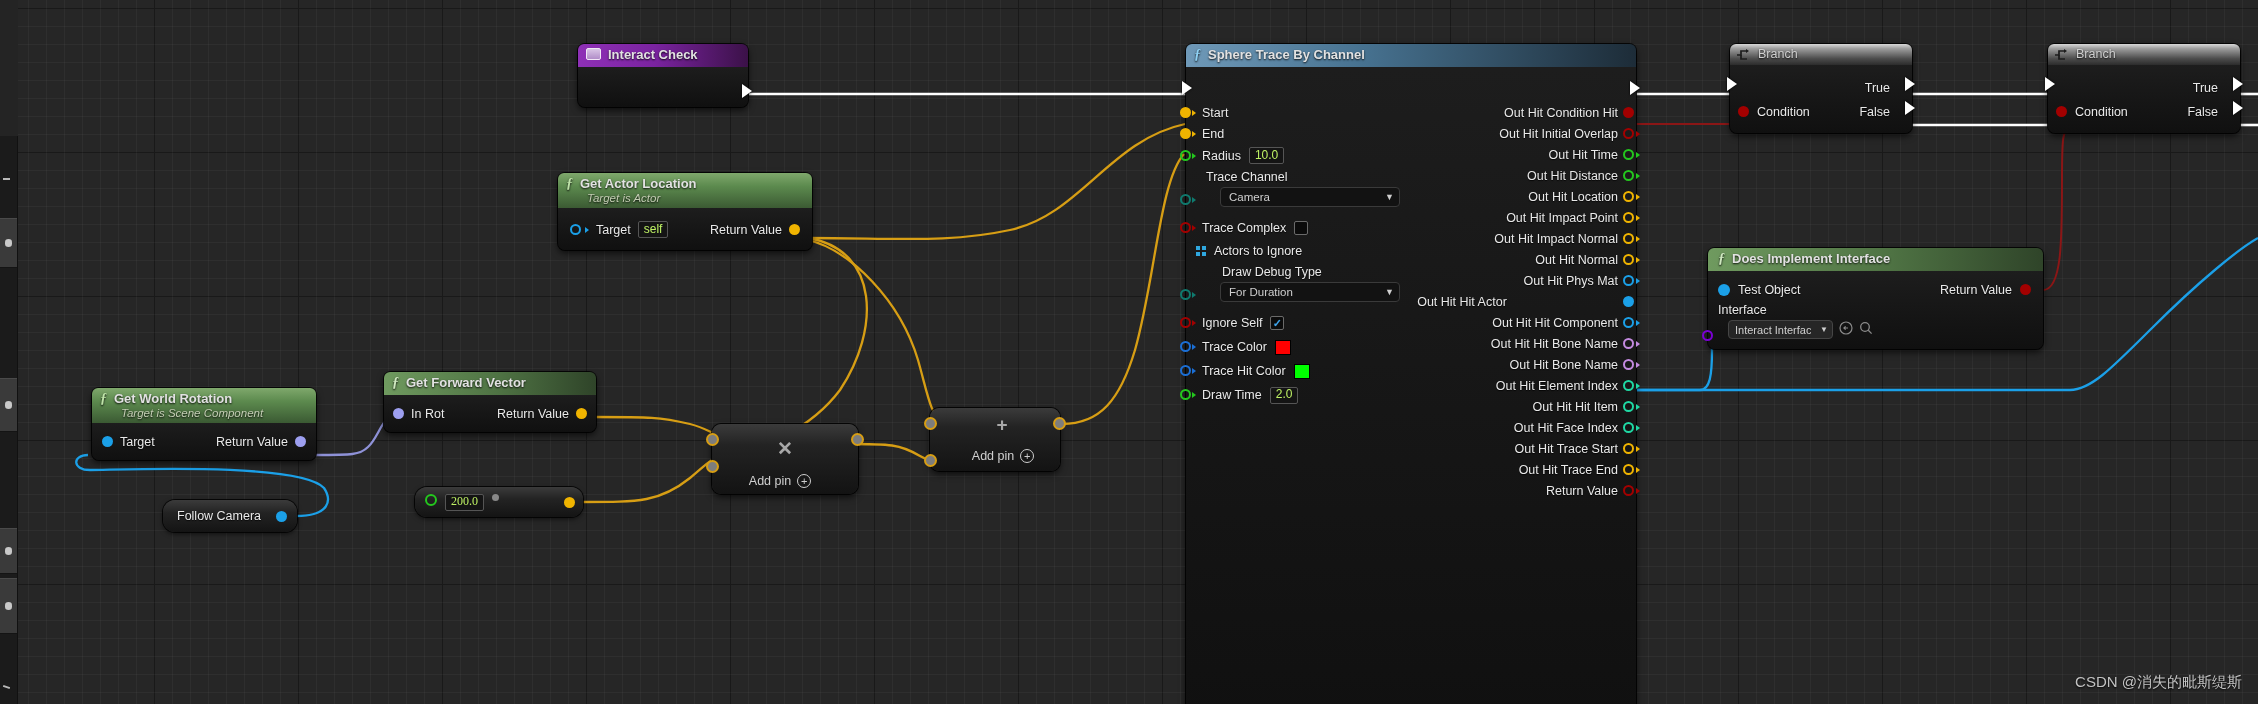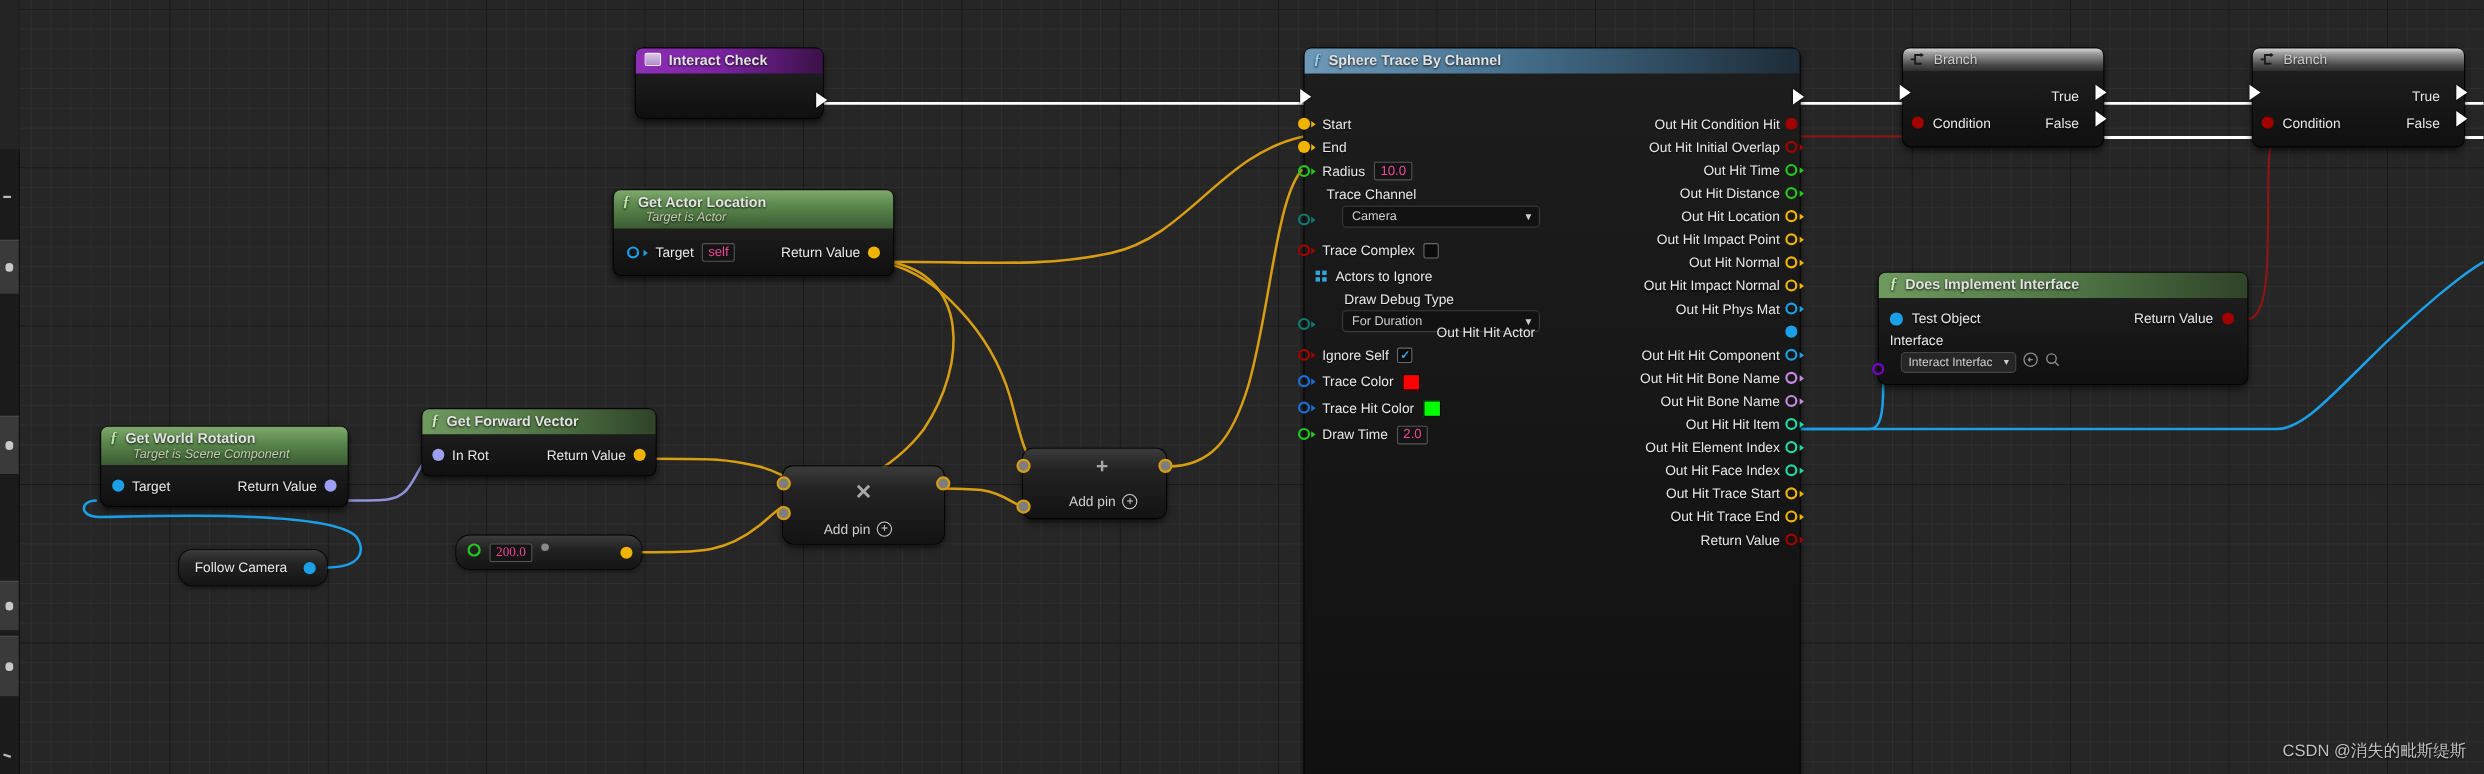--- a/index.html
+++ b/index.html
@@ -99,21 +99,21 @@
     position: absolute; width: 0; height: 0;
     border-top: 7px solid transparent; border-bottom: 7px solid transparent;
     border-left: 10px solid #ffffff;
     filter: drop-shadow(0 0 1px #000);
   }
   .exec-out { border-left-color: #fff; }
 
   
   .valbox {
     background: #141414; border: 1px solid #555; border-radius: 2px;
-    font-size: 12px; color: #ec4899; padding: 0px 5px 1px; line-height: 15px; height: 17px;
+    font-size: 12px; color: #bef264; padding: 0px 5px 1px; line-height: 15px; height: 17px;
     display:inline-flex; align-items:center;
   }
   .checkbox {
     width: 14px; height: 14px; background: #0b0b0b; border: 1px solid #6a6a6a; border-radius: 2px;
     display:inline-flex; align-items:center; justify-content:center;
     color:#3da2e8; font-size:11px; line-height:11px; font-weight:bold;
   }
   .swatch { width: 16px; height: 15px; border: 1px solid #000; }
   .combo {
     background: #121212; border: 1px solid #3a3a3a; border-radius: 4px;
@@ -447,60 +447,60 @@
             <span class="lbl">Out Hit Location</span>
             <span class="pin pin-hollow" style="position: absolute; right: 2px; top: 5px; color: rgb(240, 180, 0);"></span>
             <span class="pin-arrow" style="right: -4px; top: 8px; color: rgb(240, 180, 0);"></span>
           </div>
           <div class="row" style="height: 21px; justify-content: flex-end; padding-right: 18px; gap: 8px; position: relative;">
             <span class="lbl">Out Hit Impact Point</span>
             <span class="pin pin-hollow" style="position: absolute; right: 2px; top: 5px; color: rgb(240, 180, 0);"></span>
             <span class="pin-arrow" style="right: -4px; top: 8px; color: rgb(240, 180, 0);"></span>
           </div>
           <div class="row" style="height: 21px; justify-content: flex-end; padding-right: 18px; gap: 8px; position: relative;">
+            <span class="lbl">Out Hit Impact Normal</span>
+            <span class="pin pin-hollow" style="position: absolute; right: 2px; top: 5px; color: rgb(240, 180, 0);"></span>
+            <span class="pin-arrow" style="right: -4px; top: 8px; color: rgb(240, 180, 0);"></span>
+          </div>
+          <div class="row" style="height: 21px; justify-content: flex-end; padding-right: 18px; gap: 8px; position: relative;">
             <span class="lbl">Out Hit Normal</span>
             <span class="pin pin-hollow" style="position: absolute; right: 2px; top: 5px; color: rgb(240, 180, 0);"></span>
             <span class="pin-arrow" style="right: -4px; top: 8px; color: rgb(240, 180, 0);"></span>
           </div>
           <div class="row" style="height: 21px; justify-content: flex-end; padding-right: 18px; gap: 8px; position: relative;">
-            <span class="lbl">Out Hit Impact Normal</span>
-            <span class="pin pin-hollow" style="position: absolute; right: 2px; top: 5px; color: rgb(240, 180, 0);"></span>
-            <span class="pin-arrow" style="right: -4px; top: 8px; color: rgb(240, 180, 0);"></span>
-          </div>
-          <div class="row" style="height: 21px; justify-content: flex-end; padding-right: 18px; gap: 8px; position: relative;">
             <span class="lbl">Out Hit Phys Mat</span>
             <span class="pin pin-hollow" style="position: absolute; right: 2px; top: 5px; color: rgb(27, 160, 232);"></span>
             <span class="pin-arrow" style="right: -4px; top: 8px; color: rgb(27, 160, 232);"></span>
           </div>
-          <div class="row" style="height: 21px; justify-content: flex-start; padding-right: 18px; gap: 8px; position: relative;">
+          <div class="row" style="height: 21px; justify-content: center; padding-right: 18px; gap: 8px; position: relative;">
             <span class="lbl">Out Hit Hit Actor</span>
             <span class="pin pin-solid" style="position: absolute; right: 2px; top: 5px; color: rgb(27, 160, 232);"></span>
           </div>
           <div class="row" style="height: 21px; justify-content: flex-end; padding-right: 18px; gap: 8px; position: relative;">
             <span class="lbl">Out Hit Hit Component</span>
             <span class="pin pin-hollow" style="position: absolute; right: 2px; top: 5px; color: rgb(27, 160, 232);"></span>
             <span class="pin-arrow" style="right: -4px; top: 8px; color: rgb(27, 160, 232);"></span>
           </div>
           <div class="row" style="height: 21px; justify-content: flex-end; padding-right: 18px; gap: 8px; position: relative;">
             <span class="lbl">Out Hit Hit Bone Name</span>
             <span class="pin pin-hollow" style="position: absolute; right: 2px; top: 5px; color: rgb(196, 138, 224);"></span>
             <span class="pin-arrow" style="right: -4px; top: 8px; color: rgb(196, 138, 224);"></span>
           </div>
           <div class="row" style="height: 21px; justify-content: flex-end; padding-right: 18px; gap: 8px; position: relative;">
             <span class="lbl">Out Hit Bone Name</span>
             <span class="pin pin-hollow" style="position: absolute; right: 2px; top: 5px; color: rgb(196, 138, 224);"></span>
             <span class="pin-arrow" style="right: -4px; top: 8px; color: rgb(196, 138, 224);"></span>
           </div>
           <div class="row" style="height: 21px; justify-content: flex-end; padding-right: 18px; gap: 8px; position: relative;">
-            <span class="lbl">Out Hit Hit Item</span>
+            <span class="lbl">Out Hit Element Index</span>
             <span class="pin pin-hollow" style="position: absolute; right: 2px; top: 5px; color: rgb(31, 217, 164);"></span>
             <span class="pin-arrow" style="right: -4px; top: 8px; color: rgb(31, 217, 164);"></span>
           </div>
           <div class="row" style="height: 21px; justify-content: flex-end; padding-right: 18px; gap: 8px; position: relative;">
-            <span class="lbl">Out Hit Element Index</span>
+            <span class="lbl">Out Hit Hit Item</span>
             <span class="pin pin-hollow" style="position: absolute; right: 2px; top: 5px; color: rgb(31, 217, 164);"></span>
             <span class="pin-arrow" style="right: -4px; top: 8px; color: rgb(31, 217, 164);"></span>
           </div>
           <div class="row" style="height: 21px; justify-content: flex-end; padding-right: 18px; gap: 8px; position: relative;">
             <span class="lbl">Out Hit Face Index</span>
             <span class="pin pin-hollow" style="position: absolute; right: 2px; top: 5px; color: rgb(31, 217, 164);"></span>
             <span class="pin-arrow" style="right: -4px; top: 8px; color: rgb(31, 217, 164);"></span>
           </div>
           <div class="row" style="height: 21px; justify-content: flex-end; padding-right: 18px; gap: 8px; position: relative;">
             <span class="lbl">Out Hit Trace Start</span>

